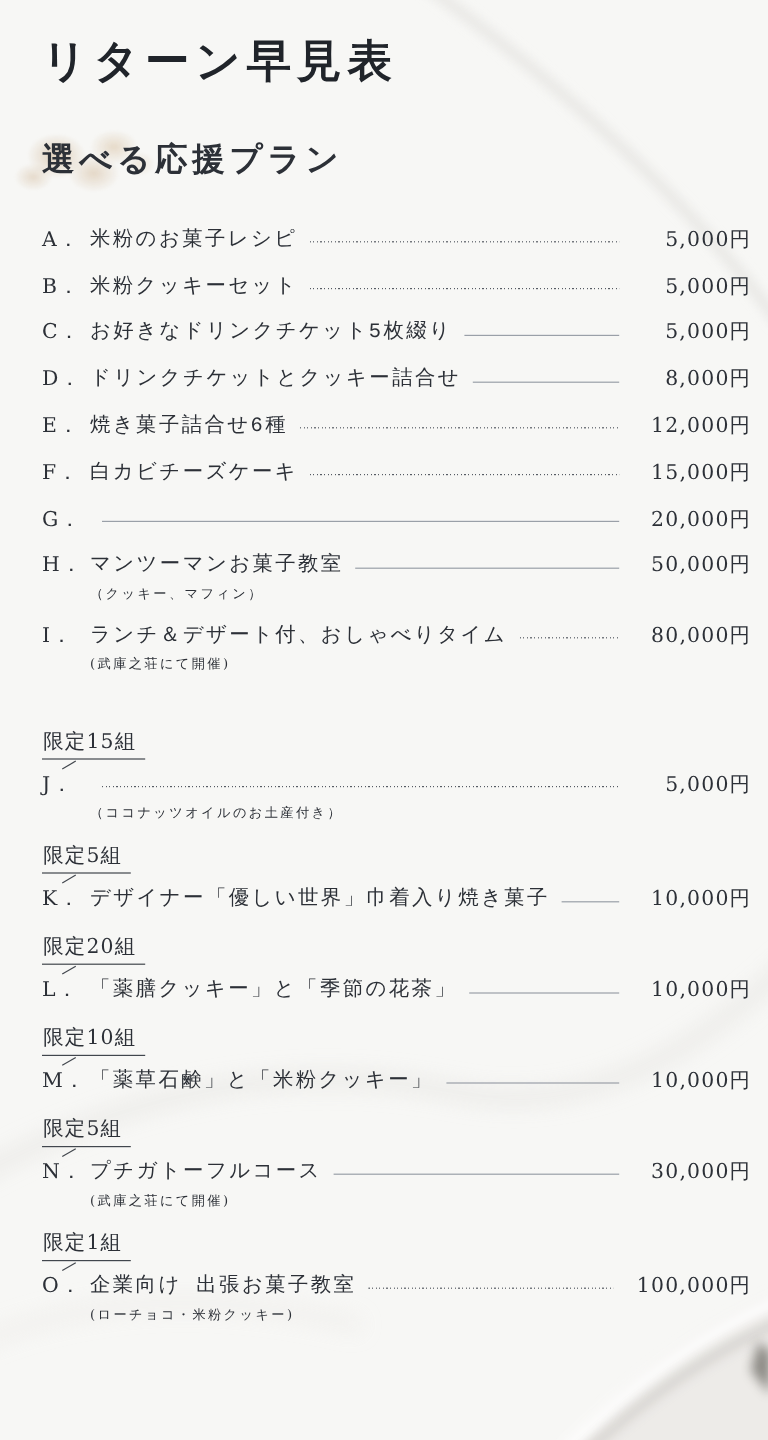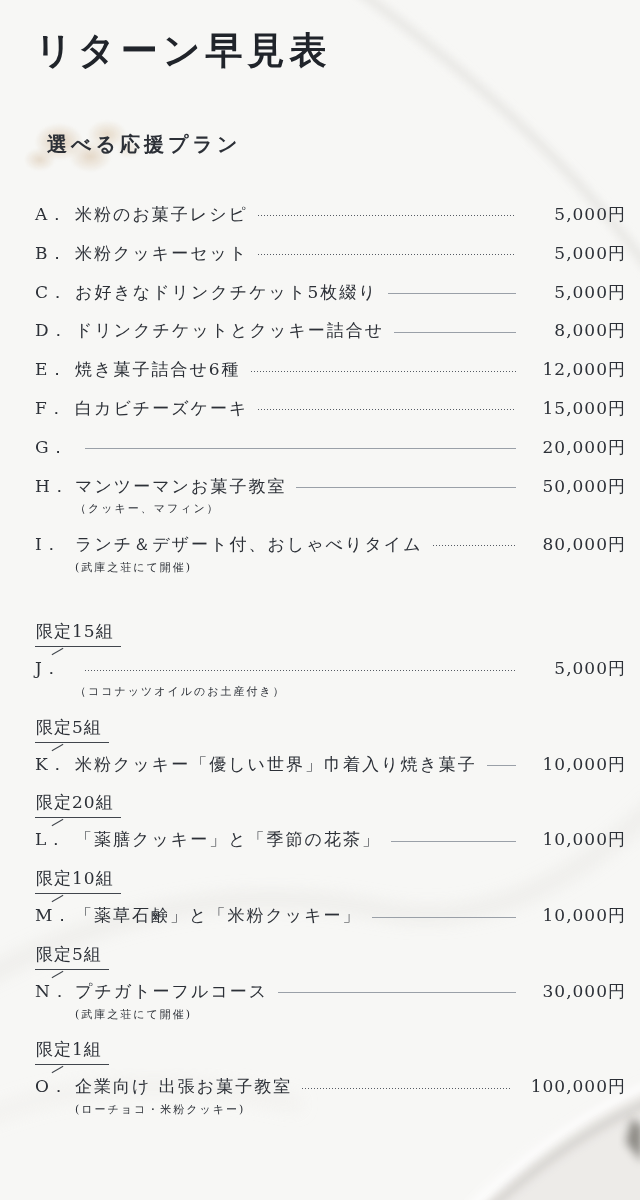--- a/index.html
+++ b/index.html
@@ -24,27 +24,28 @@
   h1.page-title {
     margin: 0;
     font-size: 37px;
     font-weight: 700;
     letter-spacing: 5px;
     color: var(--title-text, #20242a);
     line-height: 1.3;
   }
   section.section { margin-top: 44px; }
   .section-heading {
-    margin: 12px;
-    font-size: 20px;
+    margin: 0;
+    font-size: 27px;
     font-weight: 700;
     letter-spacing: 4px;
     display: inline-block;
     position: relative;
     line-height: 1.4;
+    font-family: Liberation Mono, monospace;
   }
   .heading-text { position: relative; z-index: 1; }
   .brush {
     position: absolute; left: -24px; top: -10px;
     width: 120px; height: 52px;
     z-index: 0;
     background:
       radial-gradient(34px 26px at 30% 42%, rgba(203,173,137,.55), rgba(203,173,137,0) 72%),
       radial-gradient(30px 22px at 56% 70%, rgba(203,173,137,.42), rgba(203,173,137,0) 72%),
       radial-gradient(28px 20px at 70% 28%, rgba(214,190,158,.5), rgba(214,190,158,0) 72%),
@@ -62,20 +63,21 @@
     line-height: 1.4;
   }
   .letter {
     flex: 0 0 40px;
     letter-spacing: 1px;
     font-weight: 500;
   }
   .name {
     white-space: nowrap;
     letter-spacing: 2px;
+    font-family: Liberation Mono, monospace;
   }
   .leader {
     flex: 1 1 auto;
     min-width: 10px;
     height: 1px;
     margin: 2px 20px 0 10px;
     align-self: center;
   }
   .leader.solid { background: var(--leader-solid, #9aa0a8); }
   .leader.dotted {
@@ -259,21 +261,21 @@
     </div>
     <div class="note optional">（ココナッツオイルのお土産付き）</div>
   </div>
 
   <div class="item">
     <div class="badge-row optional">
       <span class="badge"><span>限定5組</span></span>
     </div>
     <div class="row">
       <span class="letter">K．</span>
-      <span class="name">米粉クッキー「優しい世界」巾着入り焼き菓子</span>
+      <span class="name">デザイナー「優しい世界」巾着入り焼き菓子</span>
       <span class="leader solid"></span>
       <span class="price">10,000円</span>
     </div>
 
   </div>
 
   <div class="item">
     <div class="badge-row optional">
       <span class="badge"><span>限定20組</span></span>
     </div>

